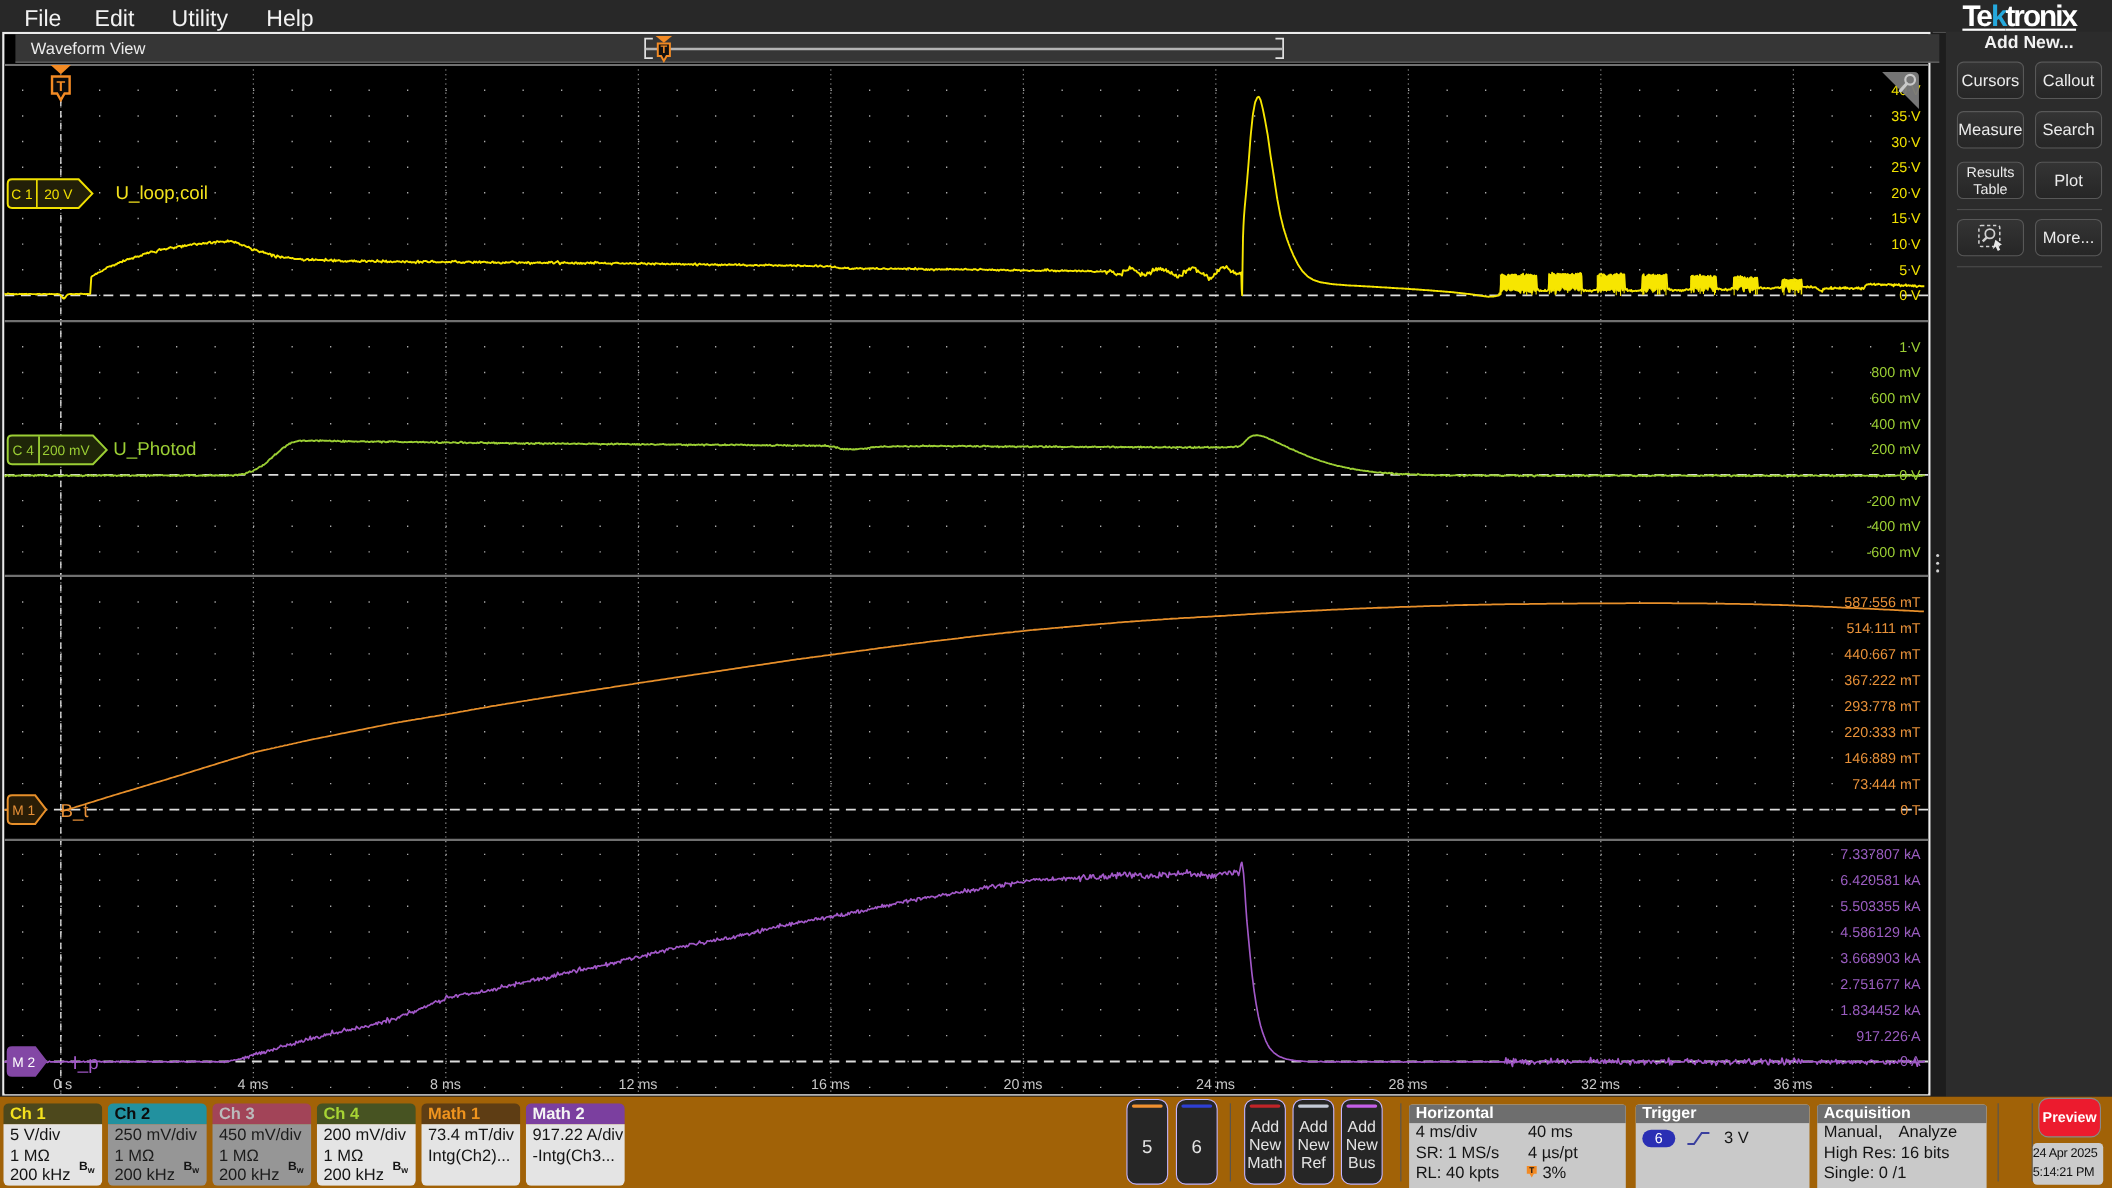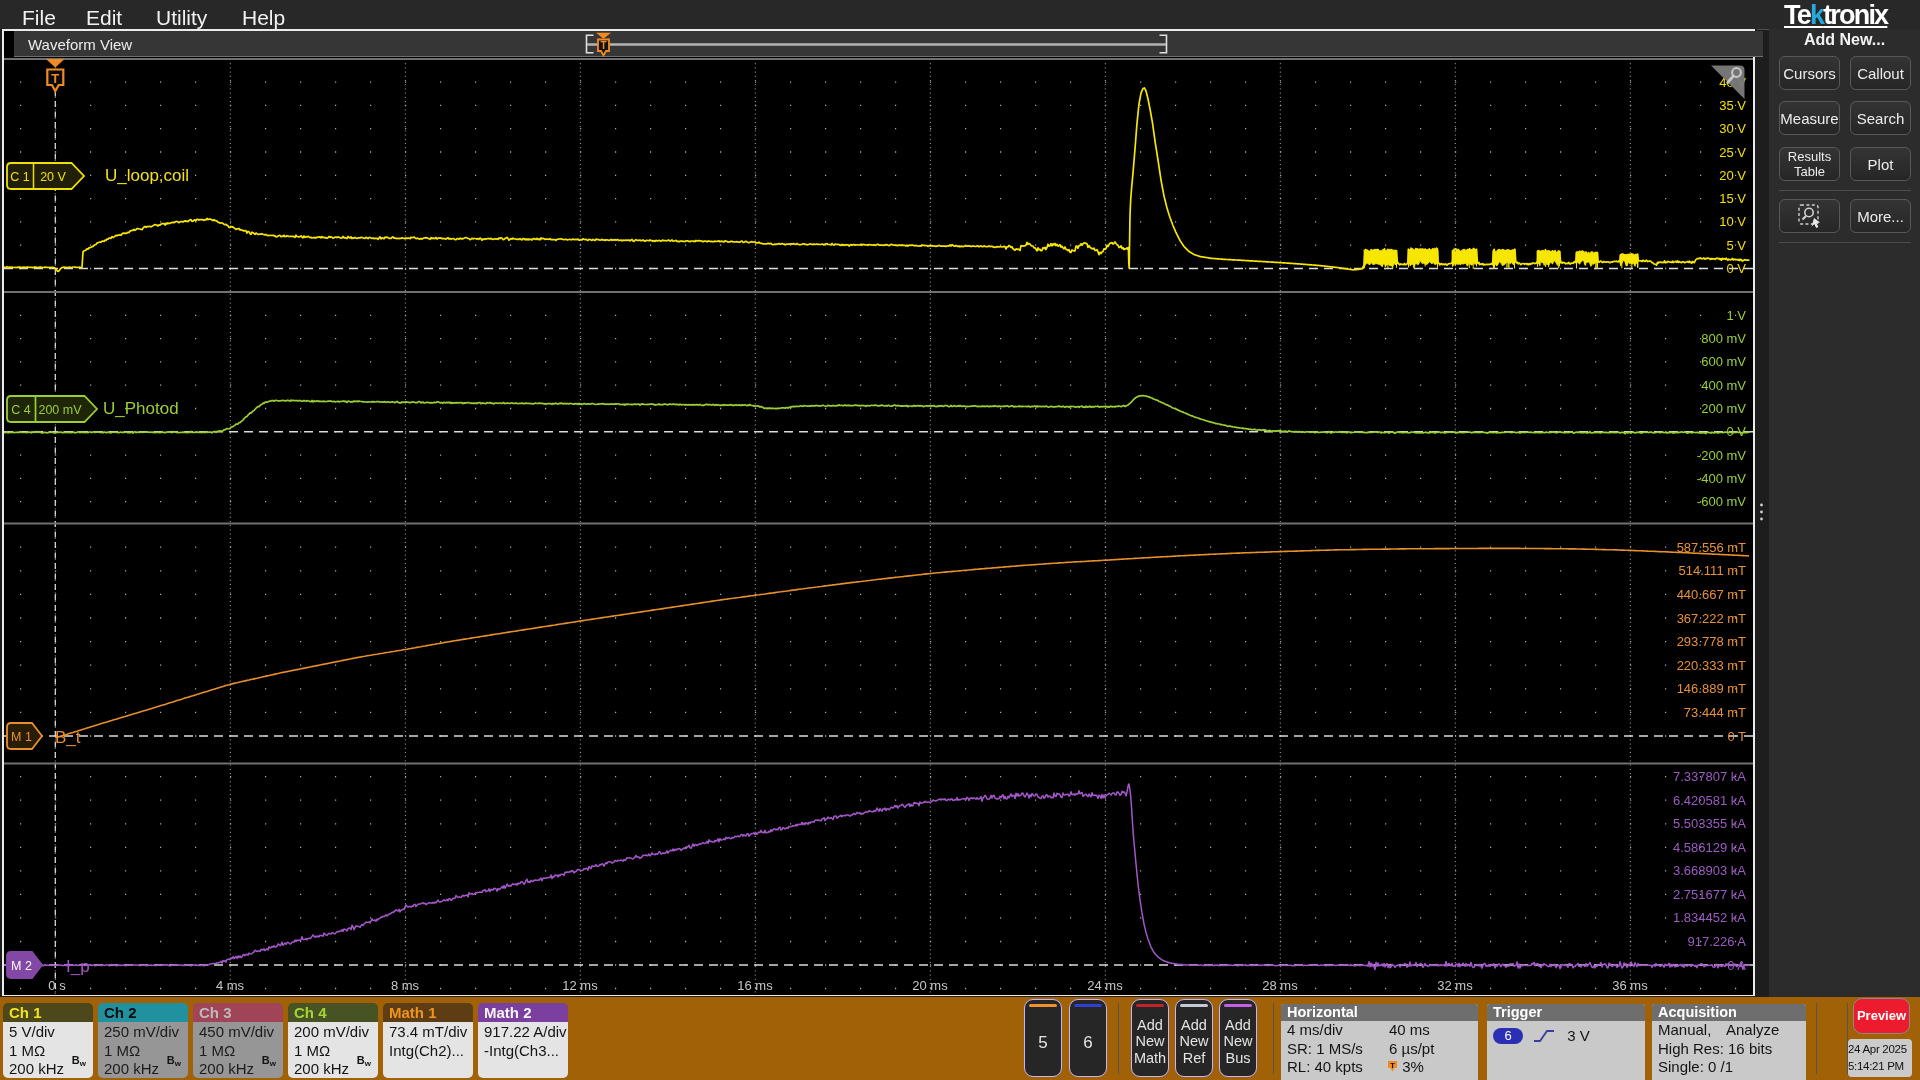--- a/index.html
+++ b/index.html
@@ -252,21 +252,21 @@
       <div style="text-align:center;margin-top:17px;font-size:14.5px;line-height:16.4px">Add<br>New<br>Ref</div>
     </div>
  <div class="nbtn" style="left:1219px;width:38px">
       <div class="acc" style="background:#c45fe8"></div>
       <div style="text-align:center;margin-top:17px;font-size:14.5px;line-height:16.4px">Add<br>New<br>Bus</div>
     </div>
  <div class="vdiv" style="left:1273px"></div>
  <div class="panel" style="left:1281px;width:197px">
   <div class="phead">Horizontal</div>
   <div class="prow">4 ms/div<span class="pc2">40 ms</span></div>
-  <div class="prow">SR: 1 MS/s<span class="pc2">6 µs/pt</span></div>
+  <div class="prow">SR: 1 MS/s<span class="pc2">4 µs/pt</span></div>
   <div class="prow">RL: 40 kpts<span class="pc2" style="left:106px"><svg width="11" height="14" viewBox="0 0 11 14" style="vertical-align:-2px">
             <polygon points="1,1 10,1 10,8 7.5,8 5.5,11.5 3.5,8 1,8" fill="#f28a24"></polygon>
             <text x="5.5" y="5.2" fill="#111" font-size="7.5px" font-weight="bold" text-anchor="middle" dominant-baseline="central">T</text>
           </svg> 3%</span></div>
  </div>
  <div class="panel" style="left:1487px;width:158px">
   <div class="phead">Trigger</div>
   <div class="prow" style="height:30px;padding-top:5px">
    <span style="display:inline-block;width:30px;height:16px;background:#2a2fb4;border-radius:8px;color:#fff;font-size:13px;text-align:center;line-height:16px;vertical-align:middle">6</span>
    <svg width="22" height="16" viewBox="0 0 22 16" style="vertical-align:middle;margin-left:6px">

